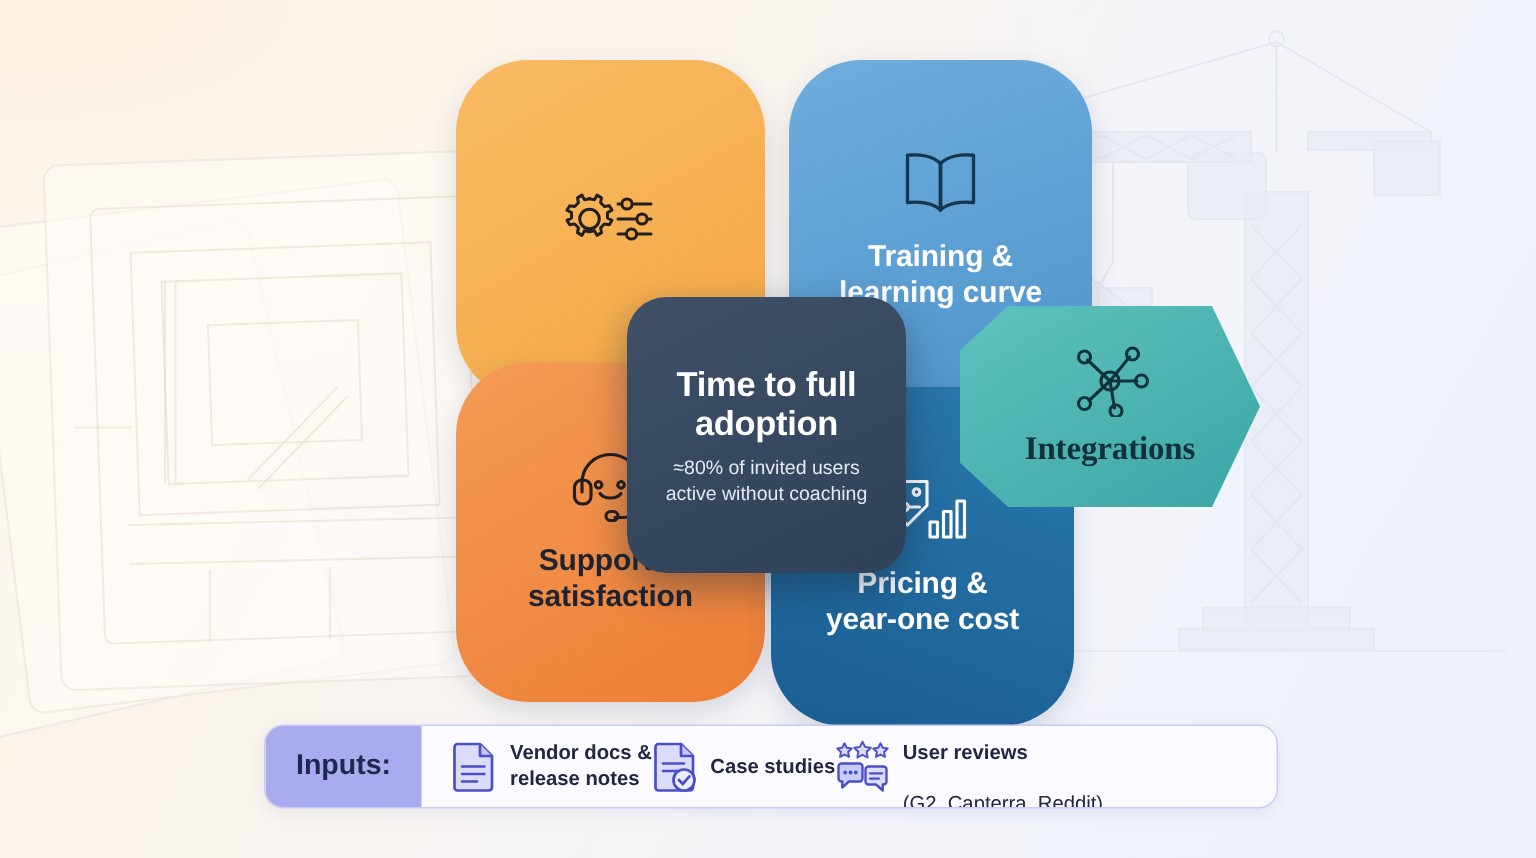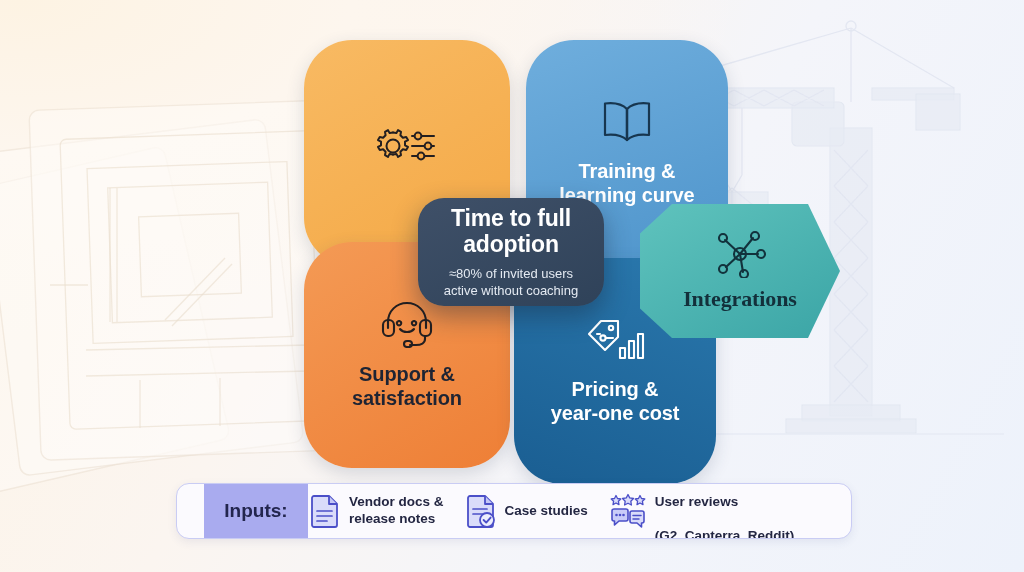--- a/index.html
+++ b/index.html
@@ -70,21 +70,21 @@
     color:#13303B;
     border-radius:22px;
     clip-path:polygon(0% 22%, 16% 0%, 84% 0%, 100% 50%, 84% 100%, 16% 100%, 0% 78%);
     box-shadow:0 6px 16px rgba(40,80,90,.18);
   }
   .p-integr .plabel{font-size:22px;font-family:Liberation Serif, serif;}
   .p-integr .ico{margin-bottom:8px;}
 
   
   .center-badge{
-    position:absolute;left:122px;top:164px;width:186px;height:108px;
+    position:absolute;left:122px;top:164px;width:186px;height:184px;
     background:linear-gradient(155deg,#3F5068 0%, #2F4259 100%);
     border-radius:26px;
     box-shadow:0 10px 26px rgba(25,38,60,.42);
     display:flex;flex-direction:column;align-items:center;justify-content:center;
     color:#FFFFFF;text-align:center;padding:0 12px;box-sizing:border-box;
     z-index:6;
   }
   .center-title{font-size:23px;font-weight:700;line-height:1.14;white-space:pre-line;letter-spacing:-.2px;}
   .center-sub{margin-top:9px;font-size:13px;line-height:1.26;color:#E4EAF2;white-space:pre-line;}
 
@@ -95,28 +95,28 @@
     border:1.5px solid #C9CCF4;
     border-radius:13px;
     display:flex;align-items:stretch;
     box-shadow:0 3px 10px rgba(60,70,130,.09);
     overflow:hidden;
   }
   .inputs-label{
     width:104px;flex:0 0 104px;
     background:#A9ABEF;
     display:flex;align-items:center;justify-content:center;
-    color:#23264E;font-size:19px;font-weight:700;margin-left:27px;
-  }
-  .inputs-items{flex:1;display:flex;align-items:center;padding:0 2px;gap:22px;}
+    color:#23264E;font-size:19px;font-weight:700;
+  }
+  .inputs-items{flex:1;display:flex;align-items:center;padding:0 20px;}
   .input-item{display:flex;align-items:center;gap:9px;}
   .input-item .itext{
     font-size:13.5px;line-height:1.25;color:#232642;font-weight:700;white-space:pre-line;
   }
-  .input-item .itext .sub{font-weight:700;}
+  .input-item .itext .sub{font-weight:400;}
 </style>
 </head>
 <body>
 
 <div class="canvas">
 
   <div class="bg-layer">
 
     <svg class="bg-blueprints" viewBox="0 0 440 420">
       <g fill="#FFFFFF" fill-opacity="0.55" stroke="#D9C9B4" stroke-opacity="0.55" stroke-width="1.4">

